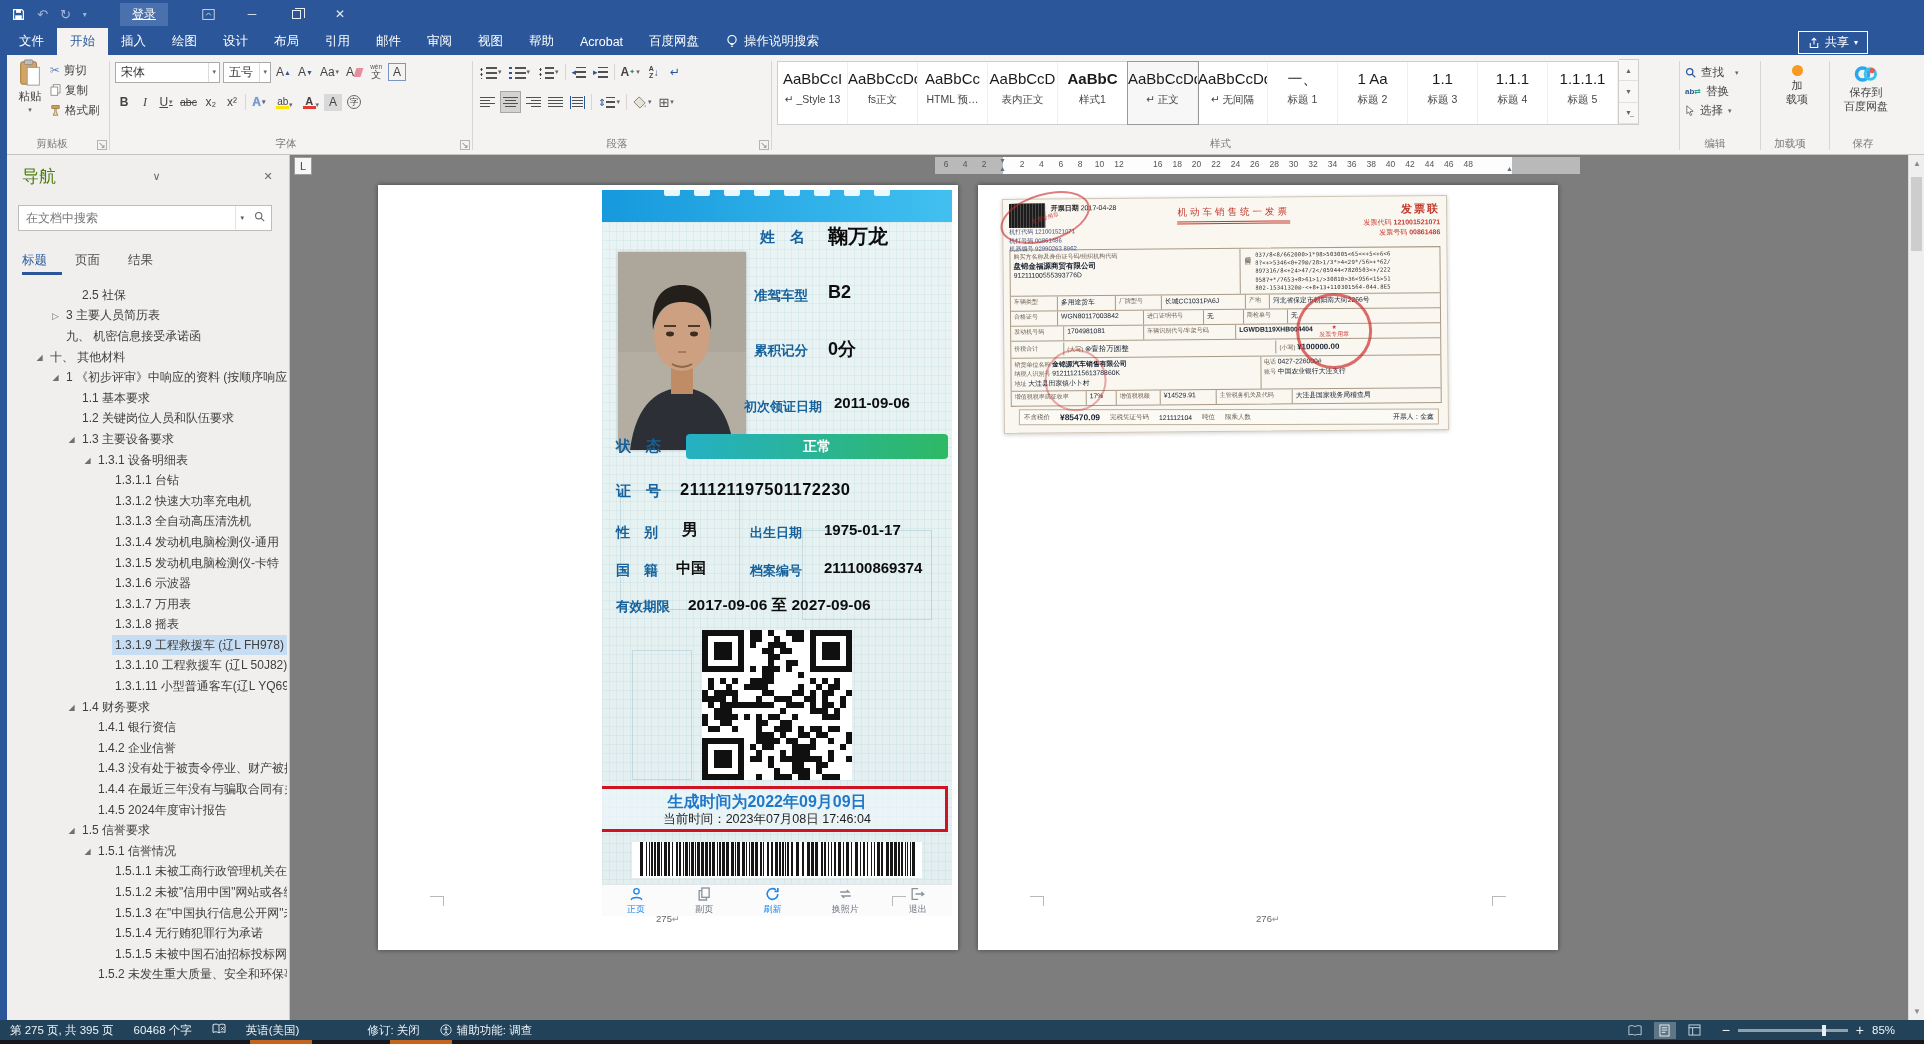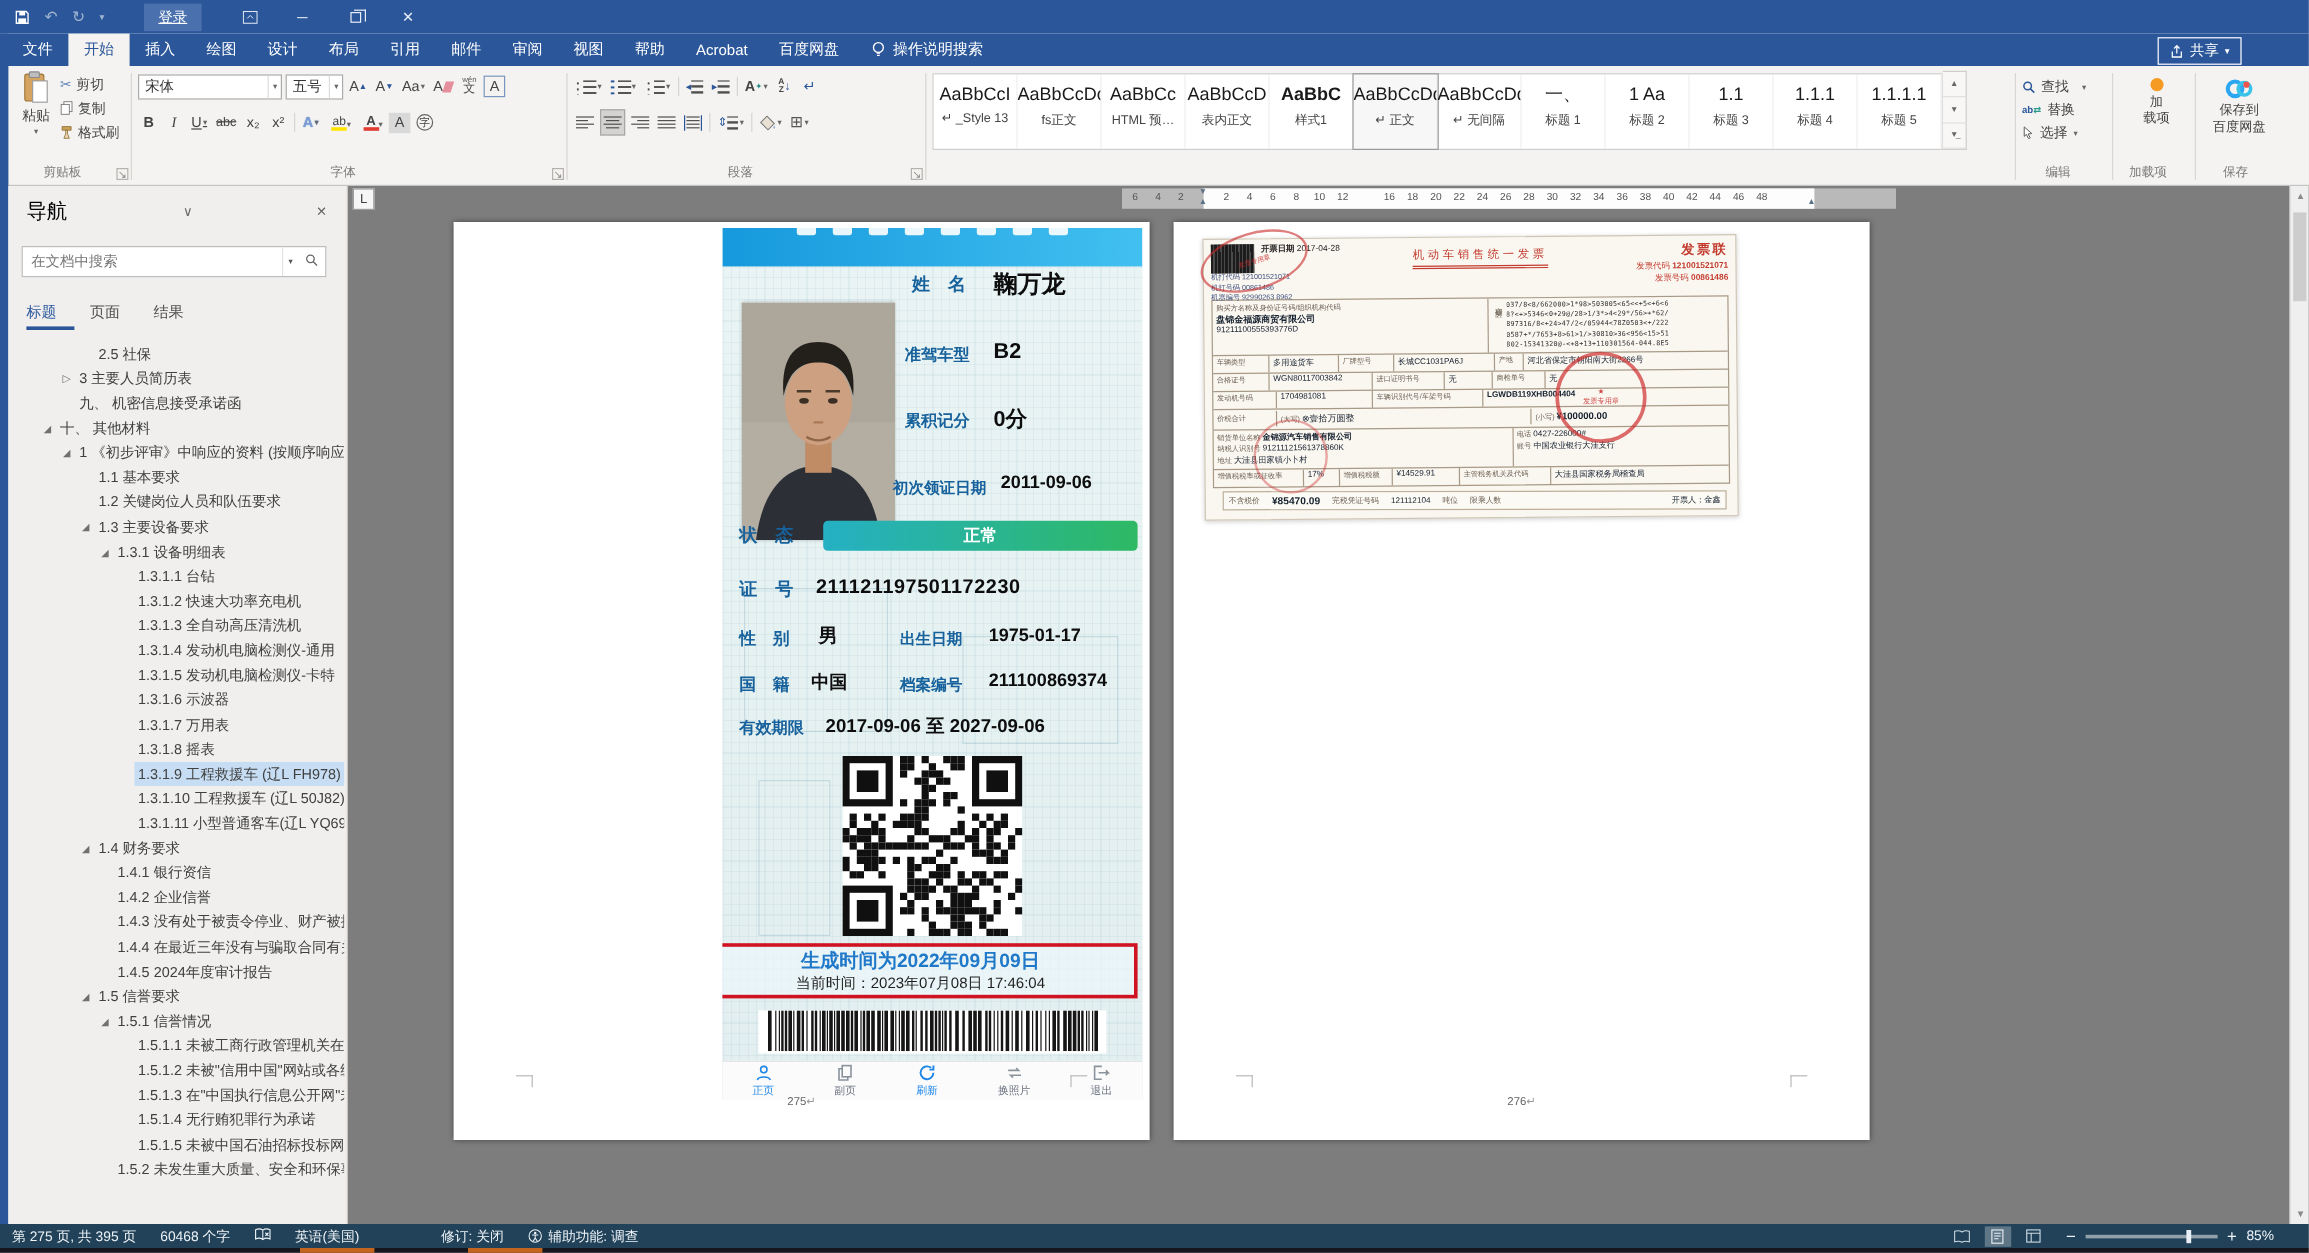--- a/index.html
+++ b/index.html
@@ -50,21 +50,21 @@
   .sitem.sel{outline:1px solid #9a9a9a;background:#f7f7f7}
   .galscroll{width:20px;display:flex;flex-direction:column;border:1px solid #d0cecd;border-left:none;background:#f8f7f6}
   .galscroll div{flex:1;display:flex;align-items:center;justify-content:center;font-size:7px;color:#666;border-bottom:1px solid #e2e0de}
   .editrow{display:flex;align-items:center;gap:5px;font-size:11.5px;color:#444;height:19px}
   .bigbtn{width:62px;height:74px;display:flex;flex-direction:column;align-items:center;justify-content:flex-start;gap:3px;padding-top:6px;font-size:11px;color:#444;text-align:center;line-height:1.25}
   
   .work{position:absolute;left:0;top:155px;width:1924px;height:865px}
   .leftedge{position:absolute;left:0;top:-127px;width:7px;height:992px;background:#2b579a}
   .navpane{position:absolute;left:7px;top:0;width:283px;height:865px;background:#f0efee;border-right:1px solid #c9c6c3;overflow:hidden}
   .navhead{position:absolute;left:15px;top:10px;right:10px;display:flex;align-items:center}
-  .navtitle{font-size:17px;color:#000000}
+  .navtitle{font-size:17px;color:#4d7c0f}
   .navhbtn{margin-left:auto;color:#666;font-size:11px;width:22px;text-align:center}
   .navsearch{position:absolute;left:11px;top:50px;width:254px;height:26px;background:#fff;border:1px solid #bdbdbd;display:flex;align-items:center;font-size:12px;color:#767676}
   .navsearch .ph{flex:1;padding-left:7px;white-space:nowrap;overflow:hidden}
   .navsearch .sdd{font-size:7px;color:#555;padding:0 4px;border-left:1px solid #e3e3e3;align-self:stretch;display:flex;align-items:center}
   .navtabs{position:absolute;left:15px;top:97px;display:flex;gap:28px;font-size:12.5px;color:#4e4e4e}
   .navtab.active{color:#2b579a}
   .navtab-underline{position:absolute;left:15px;top:117px;width:40px;height:3px;background:#2b579a}
   .navtree{position:absolute;left:0;top:130px;right:2px;bottom:4px;overflow:hidden}
   .nitem{display:flex;align-items:center;height:20.6px;font-size:12px;color:#404040;white-space:nowrap}
   .nitem .tri{width:15px;text-align:center;color:#707070;flex:0 0 15px}
@@ -227,21 +227,21 @@
           <span>格式刷</span>
         </div>
     </div>
     <div class="glabel">剪贴板</div>
     <div class="launch">↘</div>
   </div>
   <div class="gsep"></div>
 
   <div class="rgroup" style="width:360px">
     <div class="rrow">
-      <div class="combo" style="width:120px">
+      <div class="combo" style="width:105px">
           <span>宋体</span>
           <span class="dd">▾</span>
         </div>
       <div class="combo" style="width:48px">
           <span>五号</span>
           <span class="dd">▾</span>
         </div>
       <div class="rbtn">
           <span>A</span>
           <sup style="font-size:7px;color:#2b579a">▲</sup>
@@ -481,20 +481,21 @@
             <div class="sprev">1.1.1.1</div>
             <div class="sname">标题 5</div>
           </div>
         </div>
       <div class="galscroll">
         <div>▲</div>
         <div>▼</div>
         <div>▼̲</div>
       </div>
     </div>
+    <div class="glabel">样式</div>
   </div>
   <div class="gsep"></div>
 
   <div class="rgroup" style="width:78px;padding-top:6px">
     <div class="editrow">
       <svg width="11" height="11" viewBox="0 0 14 14">
           <circle cx="6" cy="6" r="4" fill="none" stroke="#2b579a" stroke-width="1.6"></circle>
           <path d="M9 9l4 4" stroke="#2b579a" stroke-width="1.6"></path>
         </svg>
       <span>查找</span>

